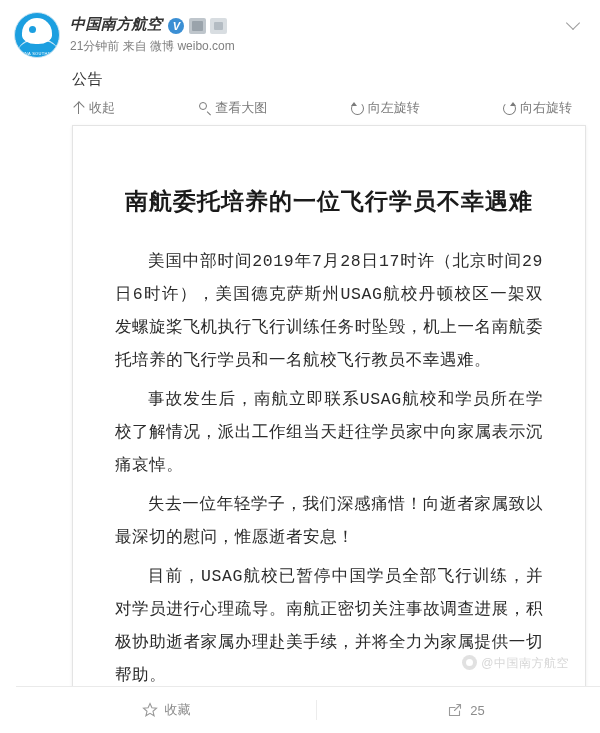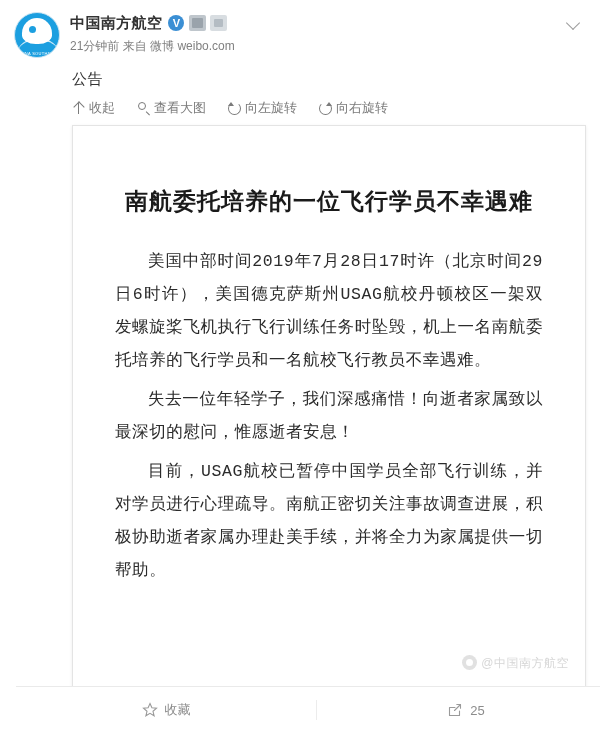--- a/index.html
+++ b/index.html
@@ -78,22 +78,23 @@
     color: #ffffff;
     letter-spacing: 0.3px;
   }
   .head-main {
     margin-left: 10px;
     flex: 1 1 auto;
     min-width: 0;
   }
   .name-row {
     display: flex;
-    align-items: center;
+    align-items: flex-end;
     height: 22px;
+    font-style: italic;
   }
   .username {
     font-size: 15px;
     color: #333;
     font-weight: bold;
     letter-spacing: 0.4px;
   }
   .badge-v {
     margin-left: 6px;
     width: 16px;
@@ -183,20 +184,21 @@
     letter-spacing: 0.5px;
   }
 
   
   .img-toolbar {
     display: flex;
     align-items: center;
     padding: 10px 6px 8px 72px;
     font-size: 13px;
     color: #7b7b7b;
+    justify-content: space-between;
   }
   .tool-item {
     display: flex;
     align-items: center;
     margin-right: 22px;
     cursor: pointer;
     white-space: nowrap;
   }
   .tool-item .ticon {
     display: inline-block;
@@ -426,20 +428,21 @@
     <div class="tool-item">
       <span class="ticon ic-rot ic-rot-r"></span>
       <span>向右旋转</span>
     </div>
   </div>
 
   <div class="image-wrap">
     <div class="notice-title">南航委托培养的一位飞行学员不幸遇难</div>
     <div class="notice-body">
       <p>美国中部时间2019年7月28日17时许（北京时间29日6时许），美国德克萨斯州USAG航校丹顿校区一架双发螺旋桨飞机执行飞行训练任务时坠毁，机上一名南航委托培养的飞行学员和一名航校飞行教员不幸遇难。</p>
+      <p>事故发生后，南航立即联系USAG航校和学员所在学校了解情况，派出工作组当天赶往学员家中向家属表示沉痛哀悼。</p>
       <p>失去一位年轻学子，我们深感痛惜！向逝者家属致以最深切的慰问，惟愿逝者安息！</p>
       <p>目前，USAG航校已暂停中国学员全部飞行训练，并对学员进行心理疏导。南航正密切关注事故调查进展，积极协助逝者家属办理赴美手续，并将全力为家属提供一切帮助。</p>
     </div>
     <div class="wm">
       <span class="wm-eye"></span>
       <span class="wm-text">@中国南方航空</span>
     </div>
   </div>
 
   <div class="footer-bar">

